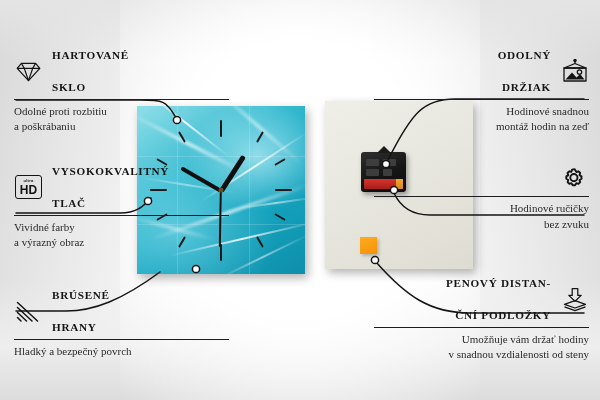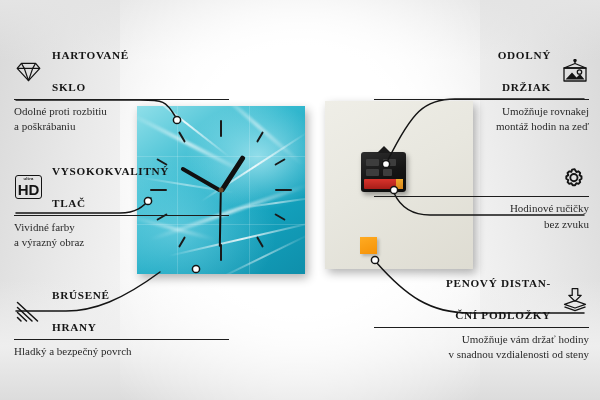--- a/index.html
+++ b/index.html
@@ -90,21 +90,21 @@
   #feat-edge{top:288px;}
   #feat-holder{top:48px;}
   #feat-mech{top:166px;}
   #feat-foam{top:276px;}
 
   
   .hd-badge{width:25px;height:22px;border:1.6px solid #141414;border-radius:3px;
     display:flex;flex-direction:column;align-items:center;justify-content:center;line-height:1;}
   .hd-ultra{font-size:4.2px;font-weight:bold;letter-spacing:.2px;color:#141414;
     font-family:"Liberation Sans",sans-serif;margin-bottom:.5px;}
-  .hd-main{font-size:15px;font-weight:bold;color:#141414;font-family:"Liberation Sans",sans-serif;}
+  .hd-main{font-size:12px;font-weight:bold;color:#141414;font-family:"Liberation Sans",sans-serif;}
 </style>
 </head>
 <body>
 
 <div id="stage">
 
   <div class="bg-base"></div>
   <div class="bg-vig-l"></div>
   <div class="bg-vig-r"></div>
   <div class="bg-vig-t"></div>
@@ -275,21 +275,21 @@
             <path d="M14,4.5 L3,9 L25,9 Z"></path>
             <rect x="3" y="9" width="22" height="13"></rect>
             <path d="M4.5,20.5 L11,13.5 L15.5,18.5 L19,15 L23.5,20.5 Z" fill="#141414" stroke="none"></path>
             <circle cx="18.5" cy="13" r="2.2"></circle>
           </g>
         </svg>
       </span>
     </div>
     <div class="rule"></div>
     <div class="desc">
-      <div>Umožňuje rovnakej</div>
+      <div>Hodinové snadnou</div>
       <div>montáž hodin na zeď</div>
     </div>
   </div>
 
   <div class="feat right" id="feat-mech">
     <div class="head">
       <span class="ficon">
         <svg width="27" height="26" viewBox="0 0 27 26">
           <g fill="none" stroke="#141414" stroke-width="1.9" stroke-linecap="round" stroke-linejoin="round">
             <path d="M13.5,3.1 L11.1,3.6 L10.3,5.9 L8.2,5.3 L6.5,7.0 L7.3,9.1

